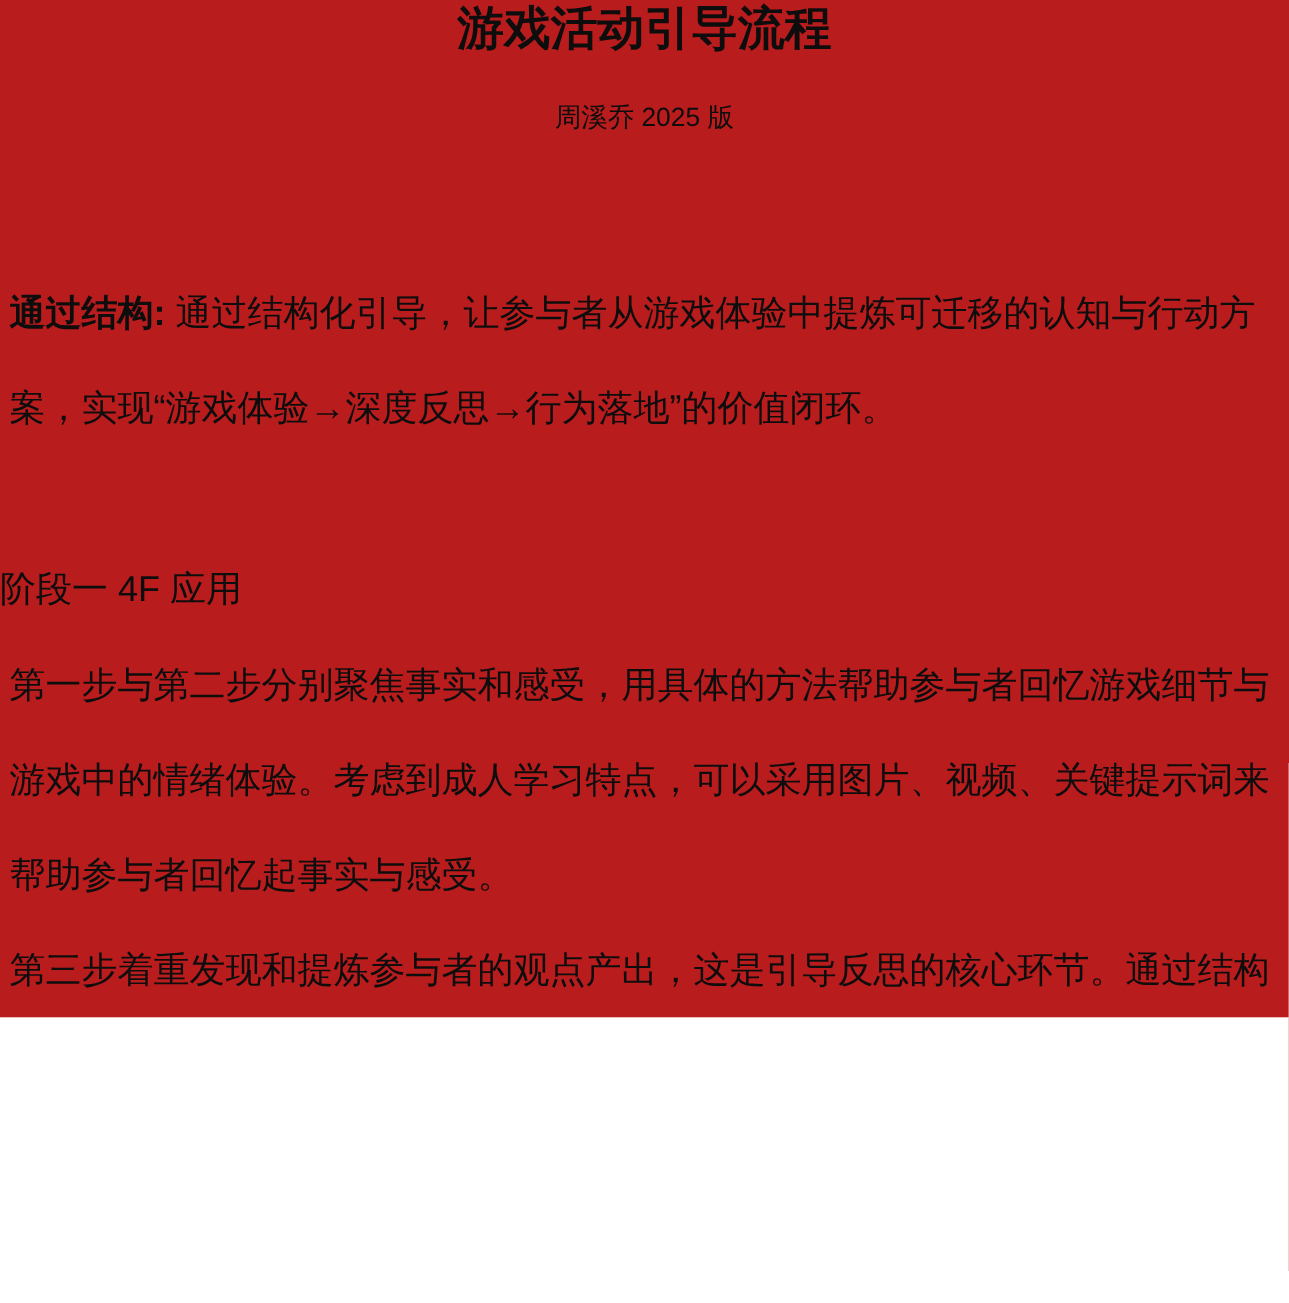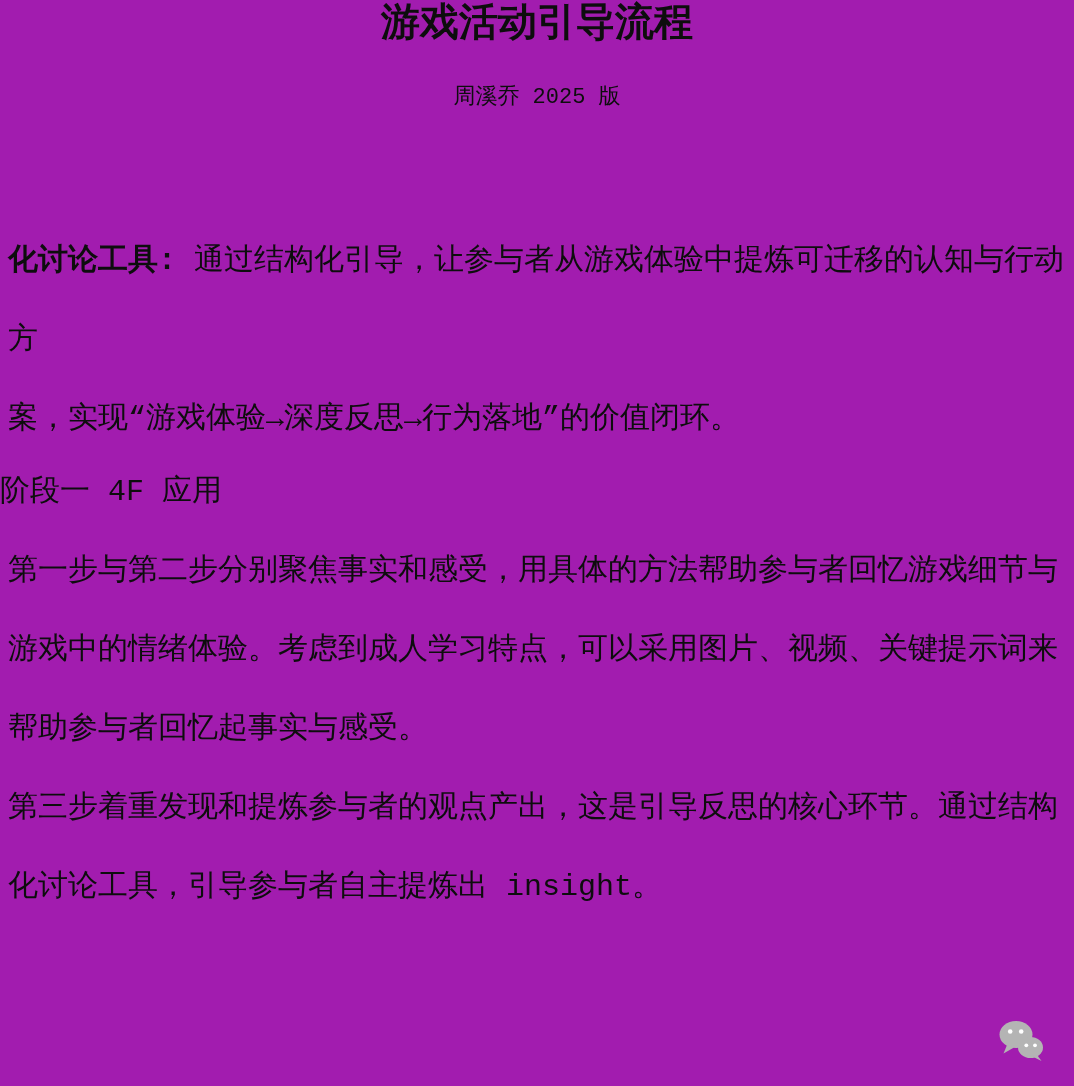--- a/index.html
+++ b/index.html
@@ -1,21 +1,21 @@
 <!DOCTYPE html>
 <html><head>
 <meta charset="utf-8">
 <style>
   html, body { margin: 0; padding: 0; background: #ffffff; }
   .page {
     position: relative;
     width: 1074px;
-    height: 1086px;
-    background: #a21caf;
-    font-family: Liberation Mono, monospace;
+    height: 848px;
+    background: #b91c1c;
+    font-family: Liberation Sans, sans-serif;
     color: #0d0d0d;
     overflow: hidden;
   }
   .doc-title {
     position: absolute;
     top: 2px; left: 0;
     width: 100%;
     margin: 0;
     text-align: center;
     font-size: 39px;
@@ -77,21 +77,21 @@
 </style>
 </head>
 <body>
 
 <div class="page">
 
   <h1 class="doc-title">游戏活动引导流程</h1>
 
   <div class="doc-subtitle">周溪乔 2025 版</div>
 
-  <p class="para goal-para"><span class="goal-label">化讨论工具:</span><span> 通过结构化引导，让参与者从游戏体验中提炼可迁移的认知与行动方
+  <p class="para goal-para"><span class="goal-label">通过结构:</span><span> 通过结构化引导，让参与者从游戏体验中提炼可迁移的认知与行动方
 案，实现“游戏体验→深度反思→行为落地”的价值闭环。</span></p>
 
   <h2 class="section-heading">阶段一 4F 应用</h2>
 
   <div class="body-block">
     <p class="para">第一步与第二步分别聚焦事实和感受，用具体的方法帮助参与者回忆游戏细节与
 游戏中的情绪体验。考虑到成人学习特点，可以采用图片、视频、关键提示词来
 帮助参与者回忆起事实与感受。</p>
     <p class="para">第三步着重发现和提炼参与者的观点产出，这是引导反思的核心环节。通过结构
 化讨论工具，引导参与者自主提炼出 insight。</p>

